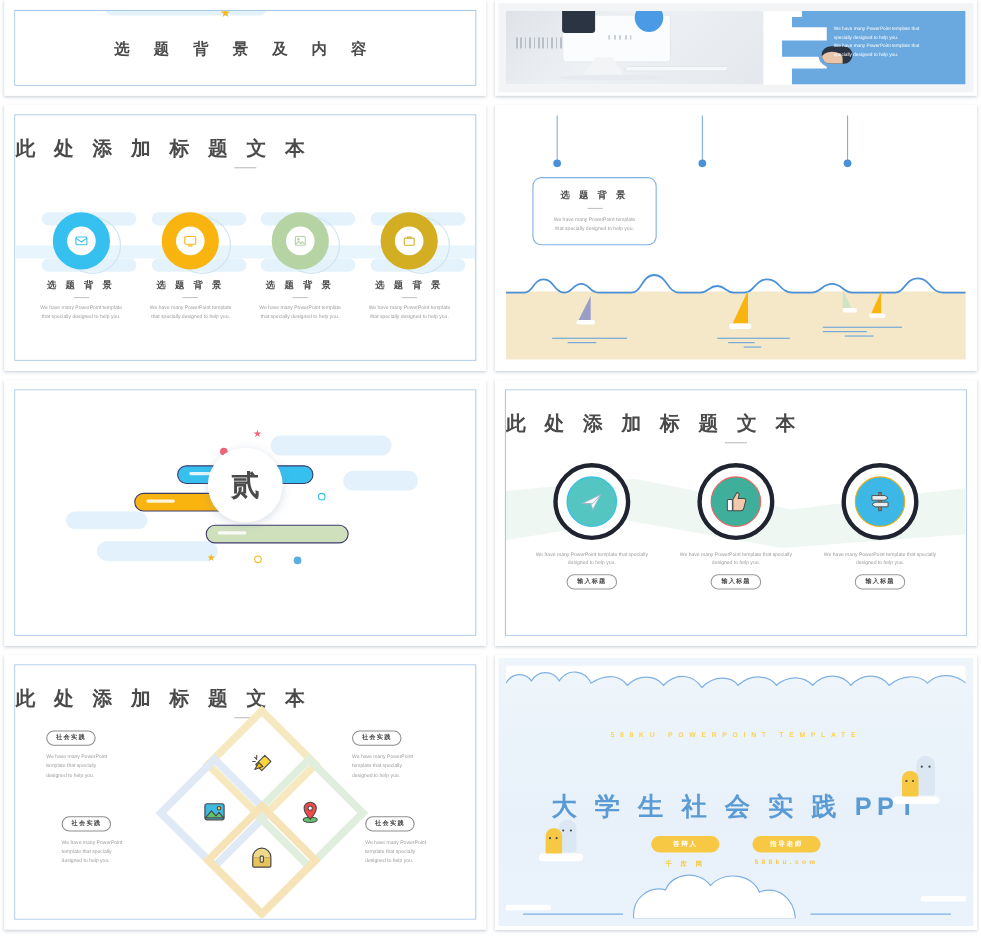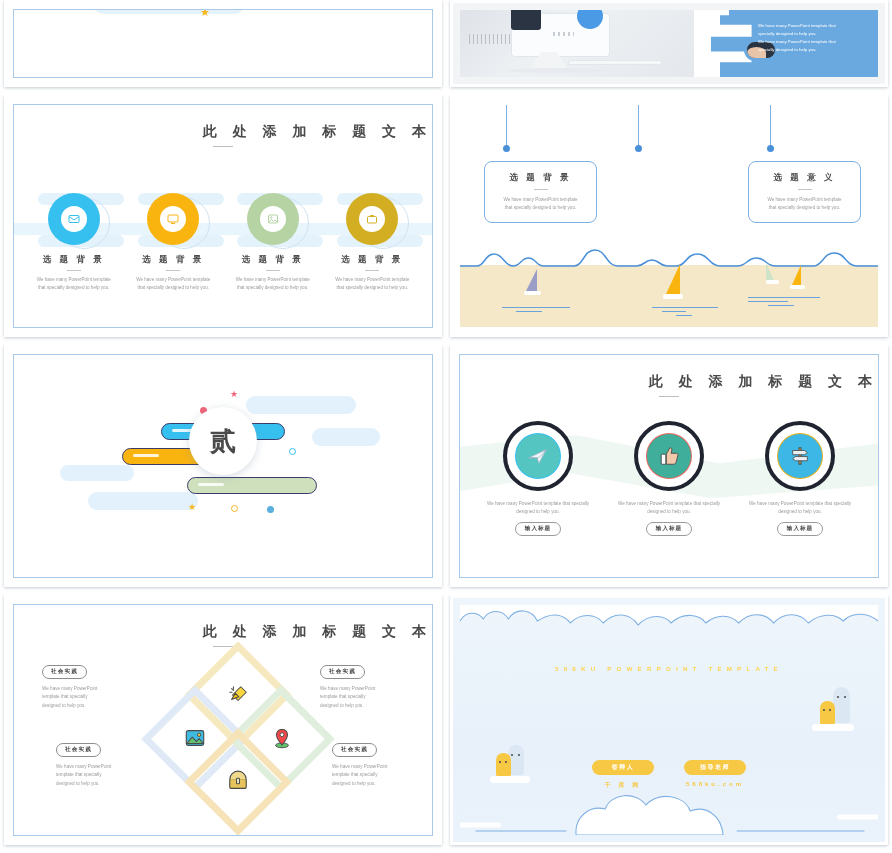--- a/index.html
+++ b/index.html
@@ -30,22 +30,22 @@
   }
   .inner-frame {
     position: absolute; inset: 6px;
     border: 1px solid #a8c9e8;
     pointer-events: none;
   }
   .slide-canvas { position: absolute; inset: 7px; overflow: hidden; background: #fff; }
 
   
   .cn-title {
-    font-size: 14px; letter-spacing: 6px; color: #4a4a4a;
-    text-align: right; font-weight: 600;
+    font-size: 18px; letter-spacing: 6px; color: #4a4a4a;
+    text-align: left; font-weight: 600;
   }
   .cn-title-sm {
     font-size: 8.5px; letter-spacing: 3px; color: #4a4a4a;
     text-align:center; font-weight: 700;
   }
   .title-rule { width: 20px; height: 1px; background: #bdbdbd; margin: 5px auto 0; }
   .en-body {
     font-size: 4.6px; line-height: 1.75; color: #9b9b9b; text-align: center;
   }
 
@@ -291,20 +291,21 @@
 <body>
 
 <div class="grid">
 
   <div class="cell r1">
     <div class="slide s1">
       <div class="inner-frame"></div>
       <div class="slide-canvas">
         <div class="bar-blue"></div>
         <div class="star-y">★</div>
+        <div class="s1-title">选 题 背 景 及 内 容</div>
       </div>
     </div>
   </div>
 
   <div class="cell r1">
     <div class="slide s2">
       <div class="slide-canvas">
         <div class="photo">
           <div class="bars"></div>
           <div class="mon-body">
@@ -438,28 +439,20 @@
         <div class="box" style="left:24px;top:56px;">
           <div class="cn-title-sm">选 题 背 景</div>
           <div class="c-rule" style="width:14px;height:1px;background:#c5c5c5;margin:5px auto 6px;"></div>
           <div class="en-body">
             <div>We have many PowerPoint template</div>
             <div>that specially designed to help you.</div>
           </div>
         </div>
 
 
-        <div class="box" style="left:288px;top:56px;">
-          <div class="cn-title-sm">选 题 意 义</div>
-          <div class="c-rule" style="width:14px;height:1px;background:#c5c5c5;margin:5px auto 6px;"></div>
-          <div class="en-body">
-            <div>We have many PowerPoint template</div>
-            <div>that specially designed to help you.</div>
-          </div>
-        </div>
 
         <div class="sea">
           <div class="sand"></div>
           <svg class="waves" viewBox="0 0 440 24" preserveAspectRatio="none">
             <path d="M0 18 H18 C26 18 26 6 36 6 C46 6 46 18 56 18 C64 18 64 10 72 10
                      C80 10 80 18 88 18 H120 C130 18 130 2 142 2 C154 2 154 18 166 18
                      H186 C194 18 194 12 202 12 C210 12 210 18 218 18 H228
                      C238 18 238 6 250 6 C262 6 262 18 274 18 H292 C302 18 302 10 312 10
                      C322 10 322 18 332 18 H372 C382 18 382 5 394 5 C406 5 406 18 418 18 H440" fill="none" stroke="#4a90d9" stroke-width="1.6"></path>
           </svg>
@@ -689,20 +682,21 @@
         </svg>
 
         <svg style="position:absolute;left:0;bottom:0;width:100%;height:58px;" viewBox="0 0 432 58" preserveAspectRatio="none">
           <path d="M120 58 C118 40 134 28 150 32 C156 16 182 14 192 28 C206 14 232 18 238 34
                    C254 28 270 38 272 58 Z" fill="#ffffff" stroke="#7fb0e4" stroke-width="1.1"></path>
           <path d="M16 54 H110 M286 54 H418" stroke="#7fb0e4" stroke-width="1.1" fill="none"></path>
           <path d="M0 48 H40 M392 40 H432" stroke="#ffffff" stroke-width="5" fill="none" stroke-linecap="round"></path>
         </svg>
 
         <div class="tagline">588KU POWERPOINT TEMPLATE</div>
+        <div class="t2">大 学 生 社 会 实 践 PPT</div>
 
         <div class="btnrow">
           <div class="ybtn">答辩人</div>
           <div class="ybtn">指导老师</div>
         </div>
         <div class="subrow">
           <span>千 库 网</span>
           <span>588ku.com</span>
         </div>
 

